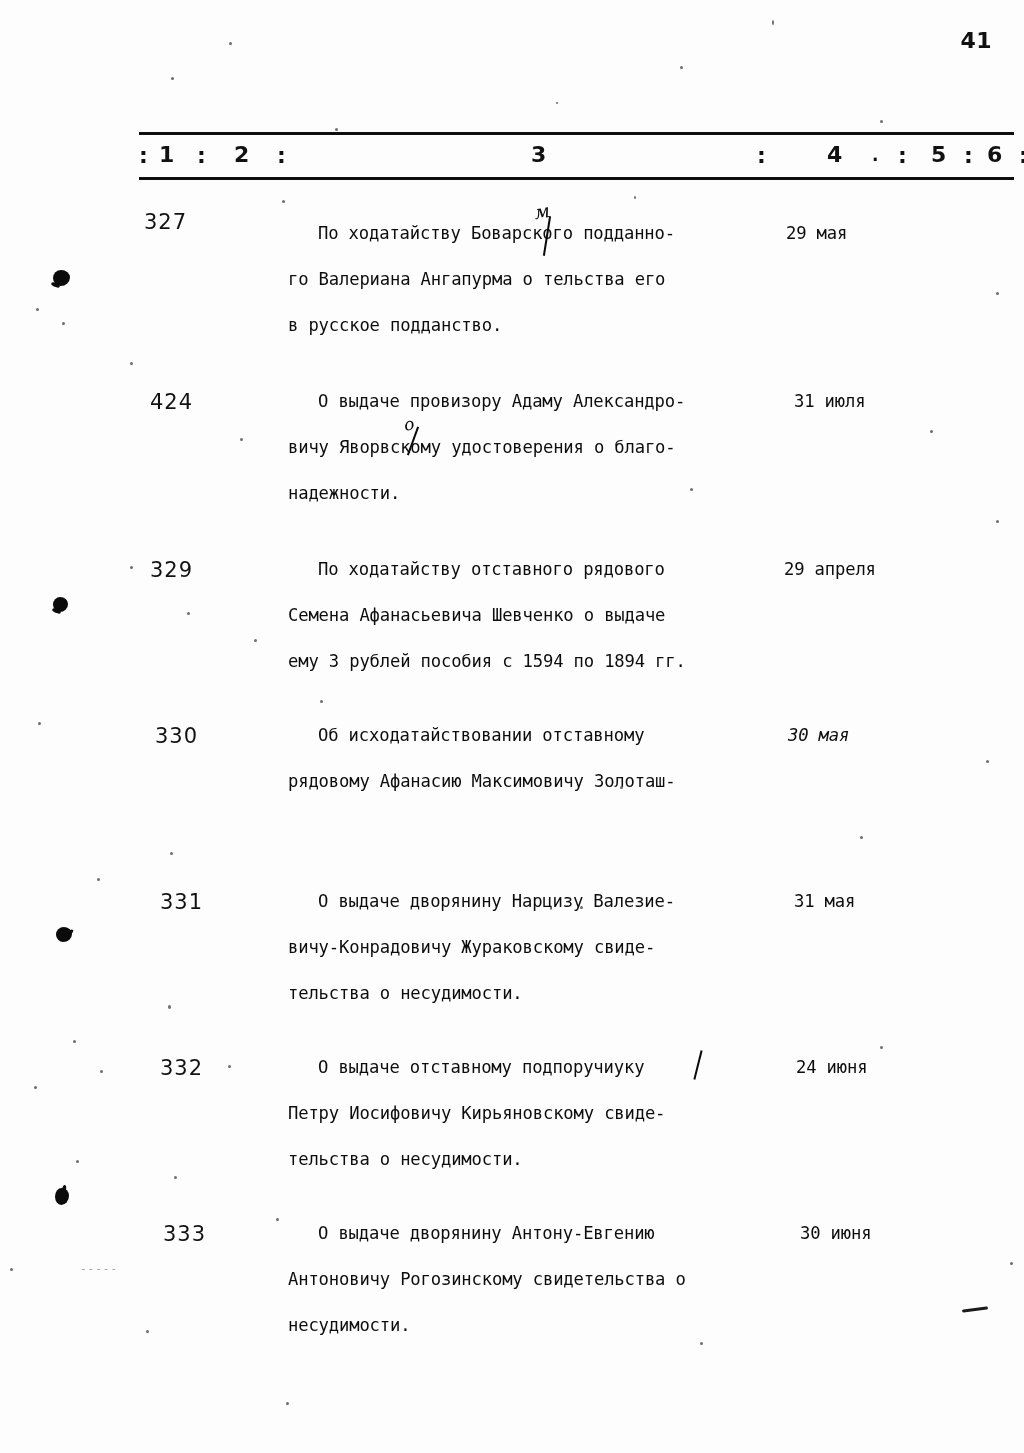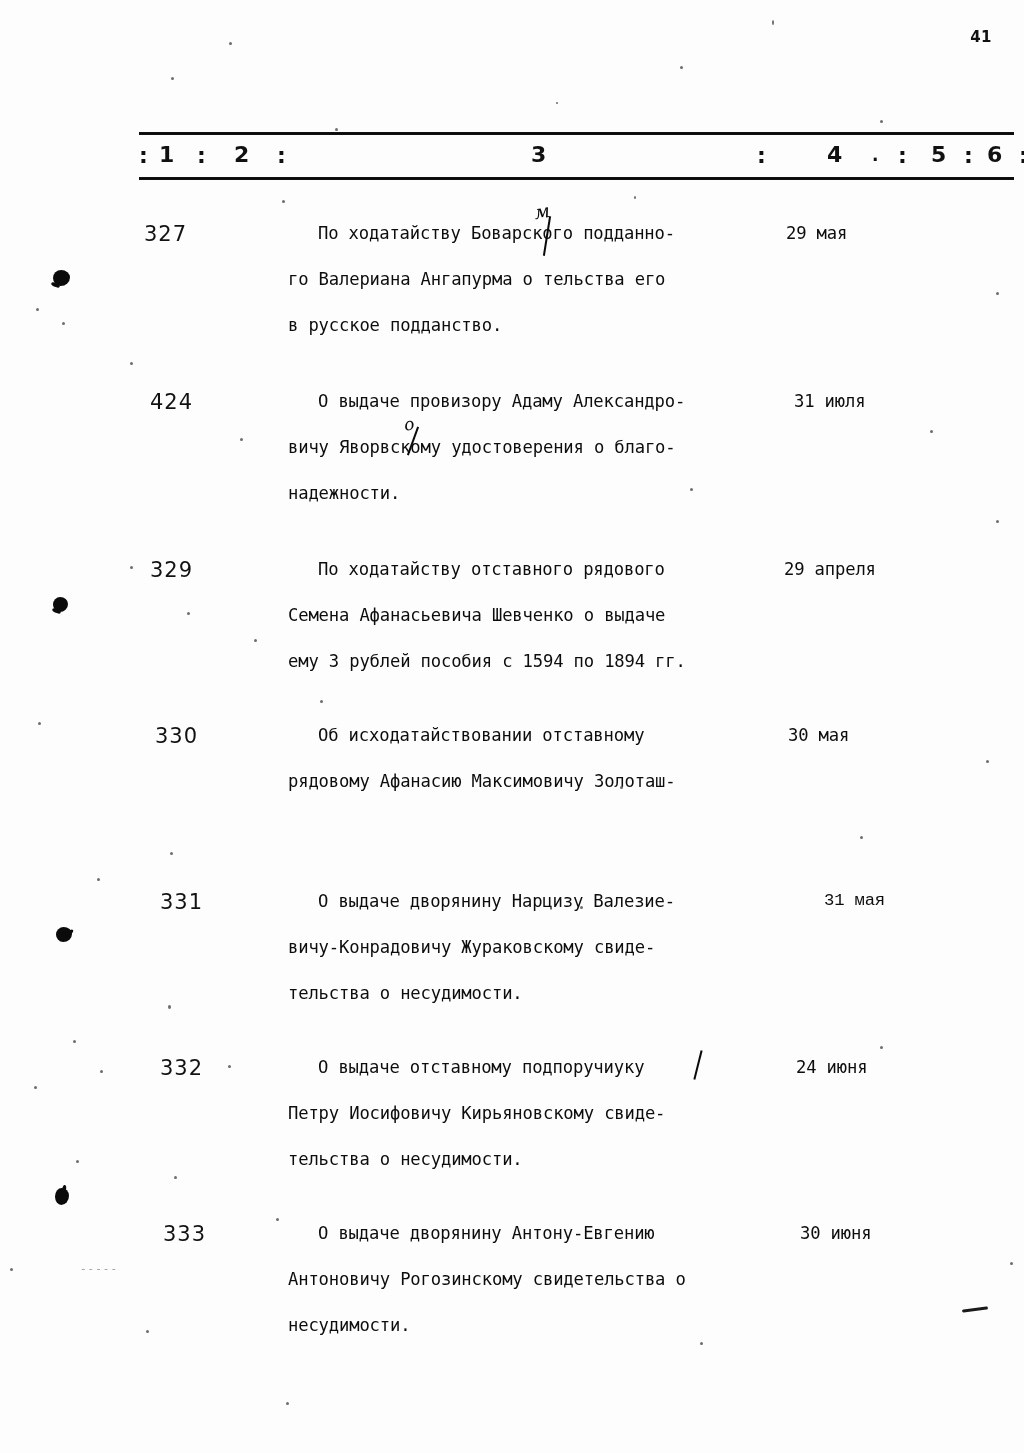--- a/index.html
+++ b/index.html
@@ -22,21 +22,21 @@
     inset: 0;
     background: #fdfdfd;
   }
 
   
   #folio {
     position: absolute;
     top: 28px;
     right: 32px;
     font-family: "DejaVu Sans", sans-serif;
-    font-size: 15px;
+    font-size: 22px;
     font-weight: 600;
     letter-spacing: 0.5px;
     color: #111;
   }
 
   
   #col-header {
     position: absolute;
     left: 139px;
     top: 132px;
@@ -202,21 +202,21 @@
     <span class="colmark" style="left:688px;">4</span>
     <span class="colmark" style="left:733px; font-size:17px;">.</span>
     <span class="sep" style="left:759px;">:</span>
     <span class="colmark" style="left:792px;">5</span>
     <span class="sep" style="left:825px;">:</span>
     <span class="colmark" style="left:848px;">6</span>
     <span class="sep" style="left:880px;">:</span>
   </div>
 
   <div class="entry" style="top:210px;">
-    <div class="entry-num" style="left:144px; top:12px;">327</div>
+    <div class="entry-num" style="left:144px; top:0;">327</div>
     <div class="entry-body">
       <div class="line indent">По ходатайству Боварского подданно-</div>
       <div class="line">го Валериана Ангапурма о тельства его</div>
       <div class="line">в русское подданство.</div>
     </div>
     <div class="date" style="left:786px; top:0px;">29 мая</div>
 
     <span class="hw" style="left:534px; top:-10px;">м</span>
     <span class="hw-stroke" style="left:546px; top:6px; height:40px;"></span>
   </div>
@@ -243,31 +243,31 @@
     </div>
     <div class="date" style="left:784px; top:0px;">29 апреля</div>
   </div>
 
   <div class="entry" style="top:712px;">
     <div class="entry-num" style="left:155px; top:12px;">330</div>
     <div class="entry-body">
       <div class="line indent">Об исходатайствовании отставному</div>
       <div class="line">рядовому Афанасию Максимовичу Золоташ-</div>
     </div>
-    <div class="date" style="left:788px; top:0px;">30 мая</div>
+    <div class="date" style="left:788px; top:0px;font-style:italic;">30 мая</div>
   </div>
 
   <div class="entry" style="top:878px;">
     <div class="entry-num" style="left:160px; top:12px;">331</div>
     <div class="entry-body">
       <div class="line indent">О выдаче дворянину Нарцизу Валезие-</div>
       <div class="line">вичу-Конрадовичу Жураковскому свиде-</div>
       <div class="line">тельства о несудимости.</div>
     </div>
-    <div class="date" style="left:824px; top:0px;font-family:Liberation Mono, monospace;">31 мая</div>
+    <div class="date" style="left:794px; top:0px;">31 мая</div>
   </div>
 
   <div class="entry" style="top:1044px;">
     <div class="entry-num" style="left:160px; top:12px;">332</div>
     <div class="entry-body">
       <div class="line indent">О выдаче отставному подпоручиуку</div>
       <div class="line">Петру Иосифовичу Кирьяновскому свиде-</div>
       <div class="line">тельства о несудимости.</div>
     </div>
     <div class="date" style="left:796px; top:0px;">24 июня</div>

